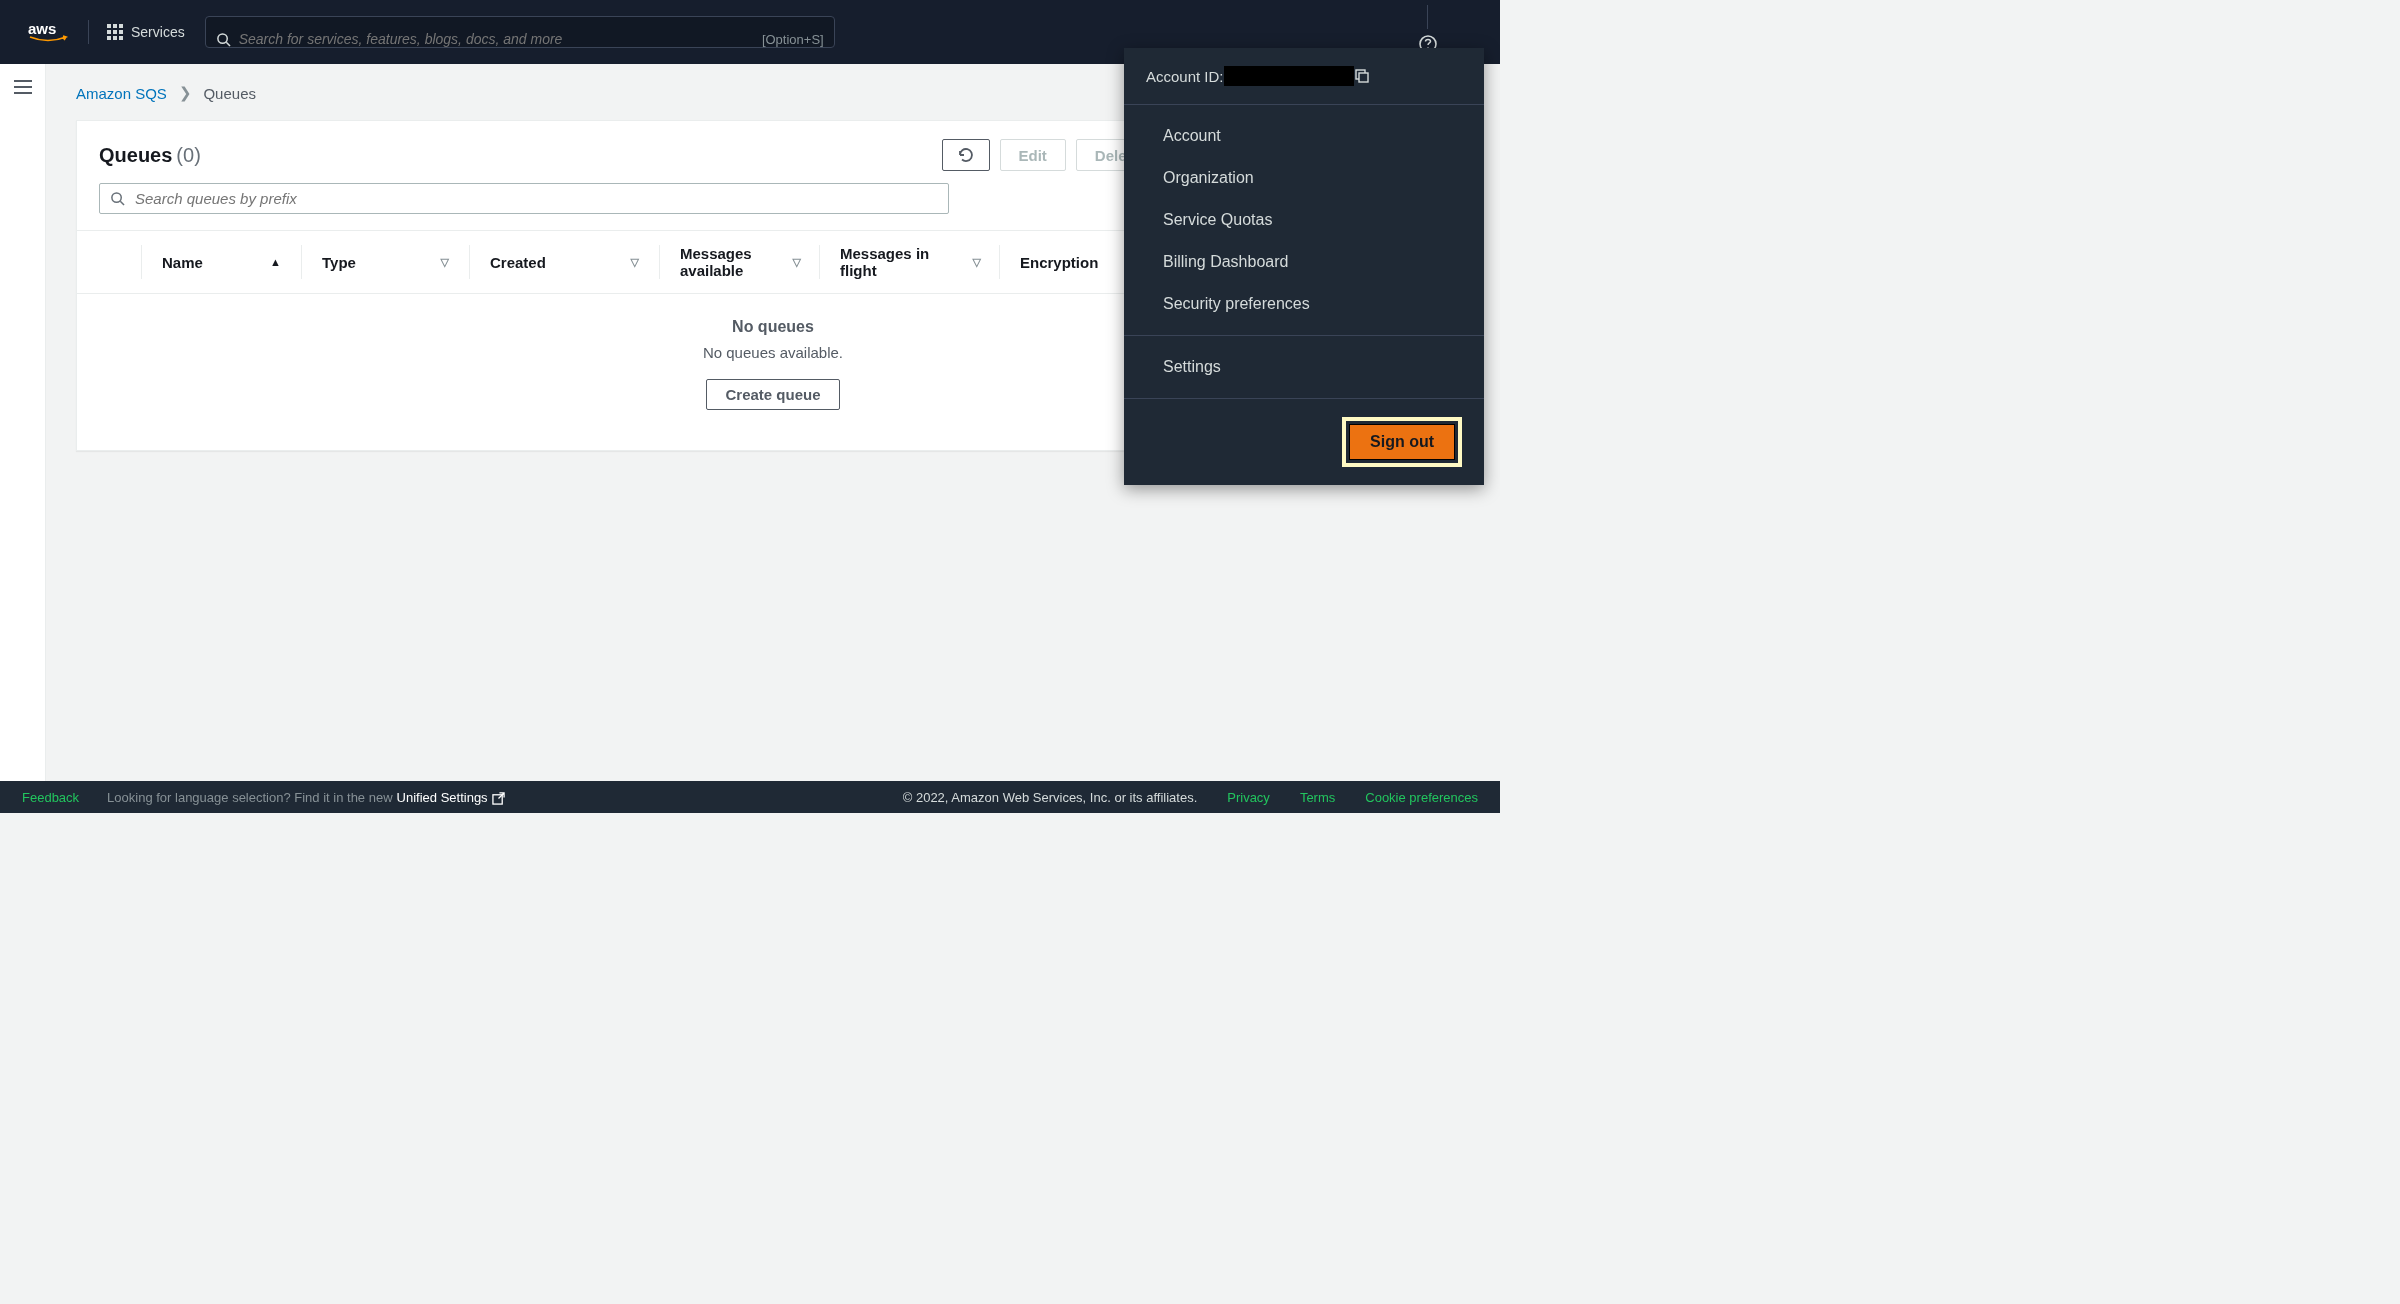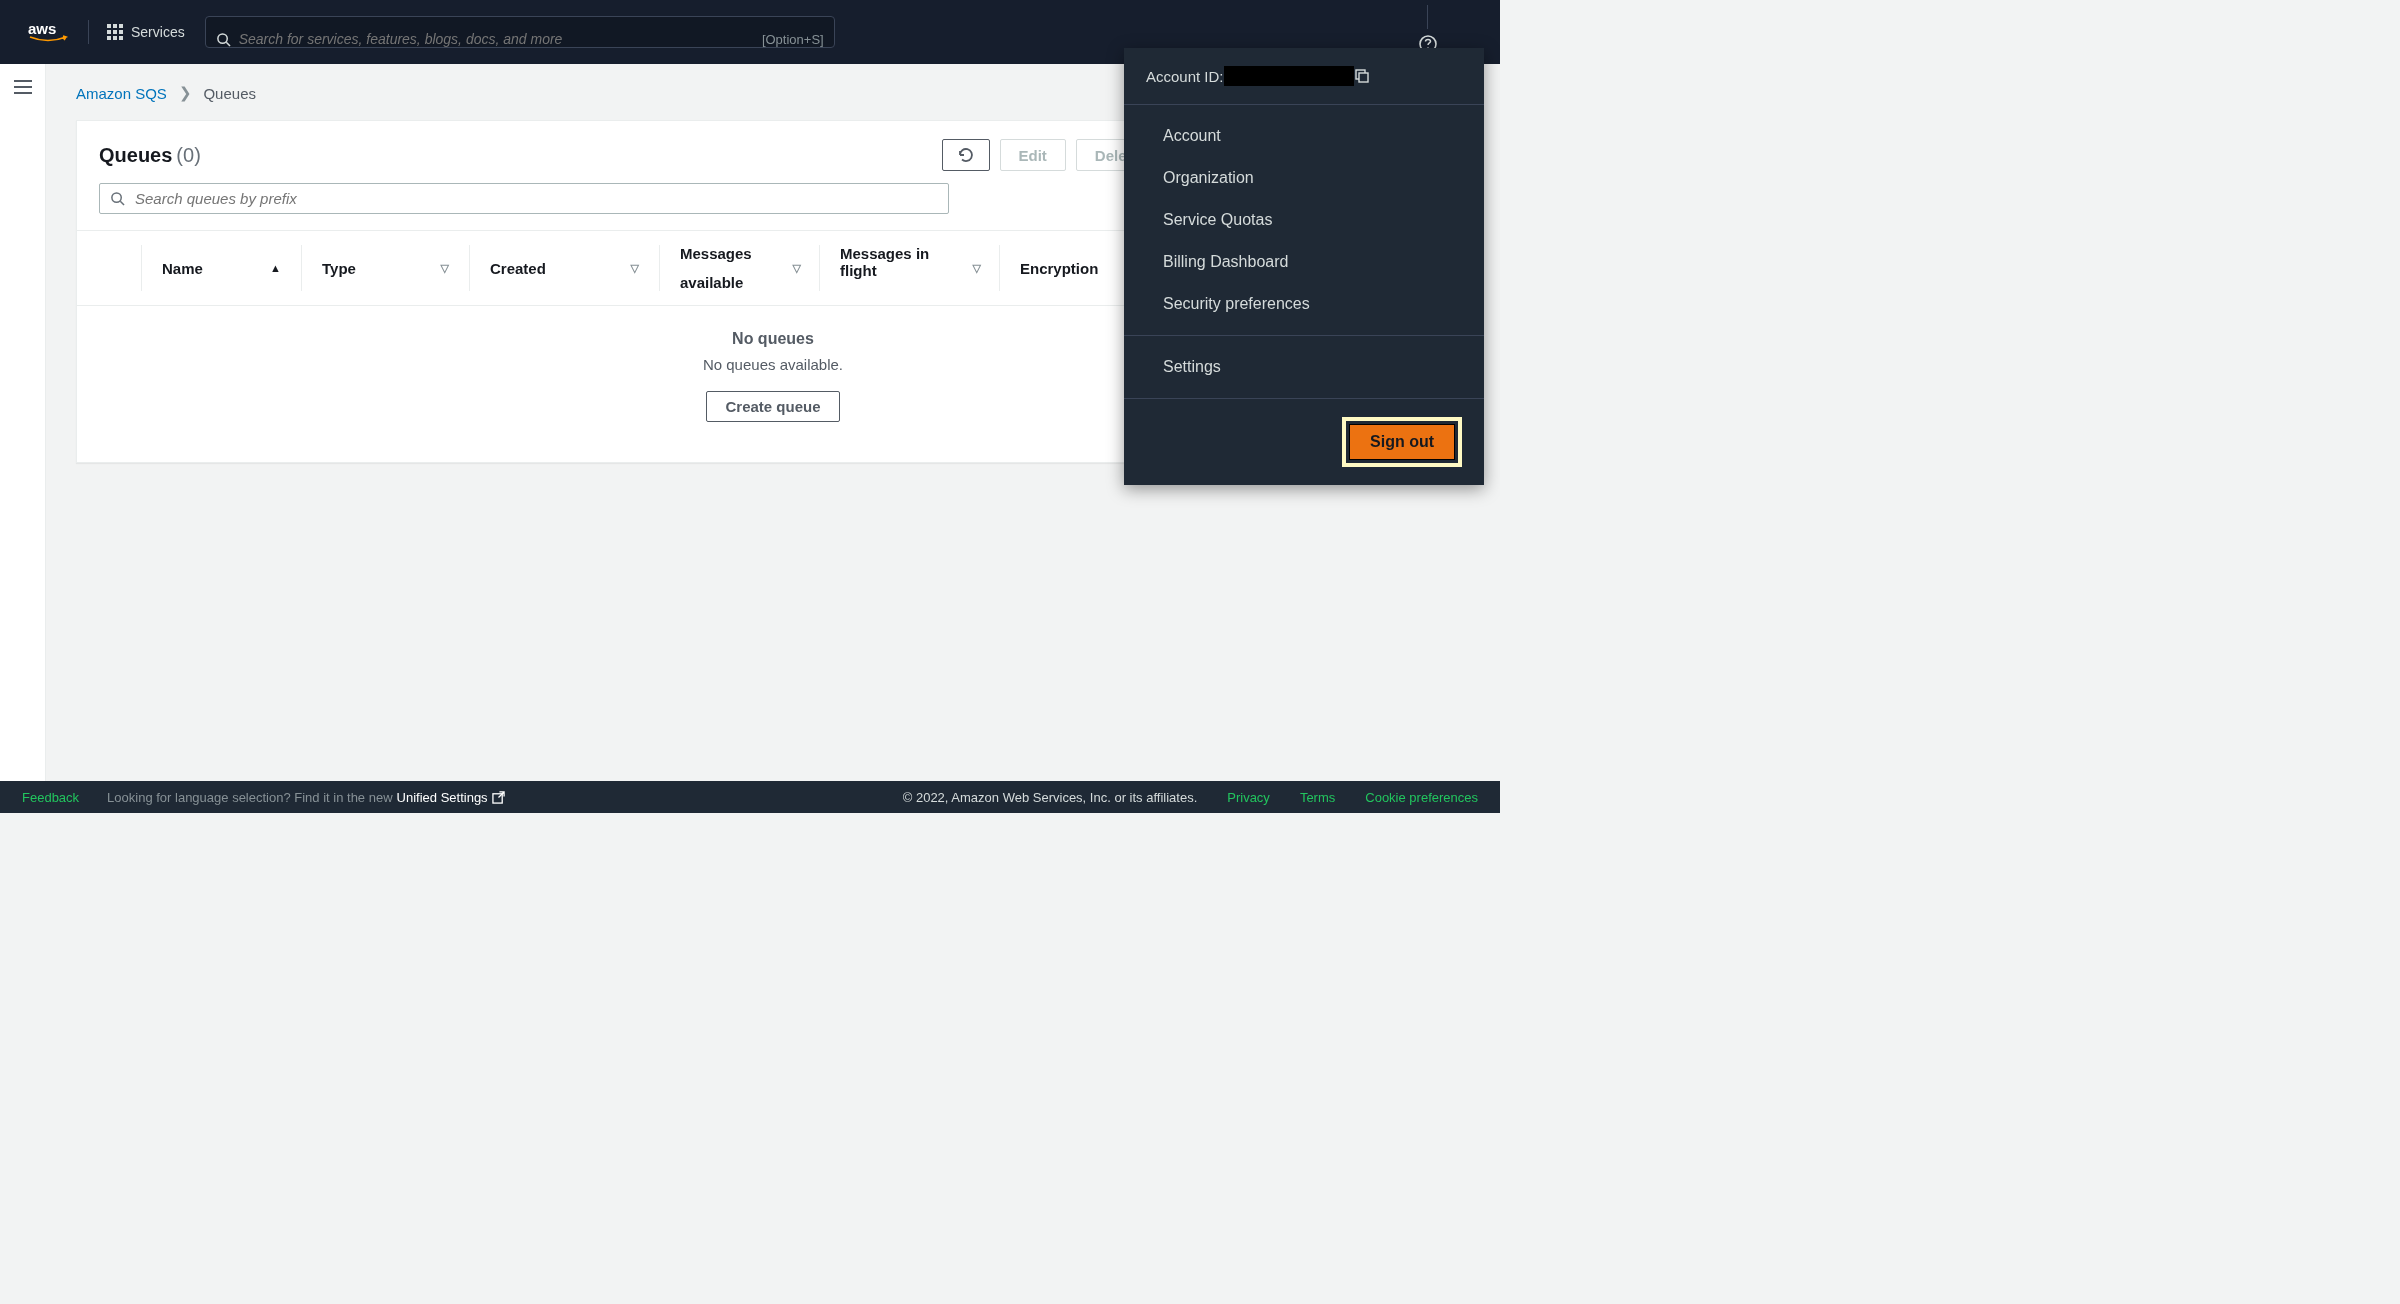--- a/index.html
+++ b/index.html
@@ -47,21 +47,21 @@
     .filter-row { margin-top: 12px; }
     .filter-input { display: flex; align-items: center; border: 1px solid #aab7b8; border-radius: 2px; padding: 6px 10px; width: 850px; }
     .filter-input input { border: none; outline: none; flex: 1; font-size: 15px; font-style: italic; color: #687078; margin-left: 10px; }
     
     .table-head { border-top: 1px solid #eaeded; border-bottom: 1px solid #eaeded; display: flex; padding: 14px 0; }
     .th { padding: 0 20px; font-size: 15px; font-weight: 700; color: #16191f; display: flex; align-items: center; gap: 10px; border-left: 1px solid #eaeded; }
     .th:first-child { border-left: none; width: 64px; }
     .th-name { width: 160px; }
     .th-type { width: 168px; }
     .th-created { width: 190px; }
-    .th-avail { width: 160px; flex-direction: column; align-items: flex-start; gap: 12px; position: relative; }
+    .th-avail { width: 160px; flex-direction: column; align-items: flex-start; gap: 0; position: relative; }
     .th-flight { width: 180px; flex-direction: column; align-items: flex-start; gap: 0; position: relative; }
     .th-enc { flex: 1; }
     .sort-up { font-size: 11px; margin-left: auto; }
     .sort-tri { color: #879196; font-size: 11px; margin-left: auto; position: absolute; right: 18px; top: 50%; transform: translateY(-50%); }
     .sort-tri.inline { position: static; transform: none; }
     
     .empty { text-align: center; padding: 24px 0 40px; }
     .empty h3 { font-size: 16px; color: #545b64; font-weight: 700; margin-bottom: 8px; }
     .empty p { color: #545b64; font-size: 15px; margin-bottom: 18px; }
     
@@ -72,21 +72,21 @@
     .account-id-black { width: 130px; height: 20px; background: #000; }
     .dropdown-items { padding: 10px 17px; }
     .dropdown-item { padding: 12px 22px; color: #d5dbdb; font-size: 16px; cursor: pointer; }
     .signout-row { padding: 18px 22px; display: flex; justify-content: flex-end; }
     .signout-highlight { border: 4px solid #fef9c3; padding: 3px; }
     .signout-btn { background: #ec7211; border: 1px solid #000; color: #16191f; font-weight: 700; padding: 8px 20px; font-size: 16px; cursor: pointer; }
     
     
     .footer { position: absolute; bottom: 0; left: 0; right: 0; background: #1f2935; height: 32px; display: flex; align-items: center; padding: 0 22px; color: #d5dbdb; font-size: 13px; }
     .footer a { color: #22c55e; text-decoration: none; }
-    .footer .unified { color: #fff; font-weight: 500; margin-left: 4px; display: inline-flex; align-items: center; gap: 4px; }
+    .footer .unified { color: #fff; font-weight: 500; margin-left: 4px; display: inline-flex; align-items: flex-end; gap: 4px; }
     .footer-right { margin-left: auto; display: flex; gap: 30px; align-items: center; }
     
     svg { display: block; }
   </style>
 </head>
 <body>
 
 <div class="header">
   <div class="aws-logo">
     <svg viewBox="0 0 40 24" width="40">

